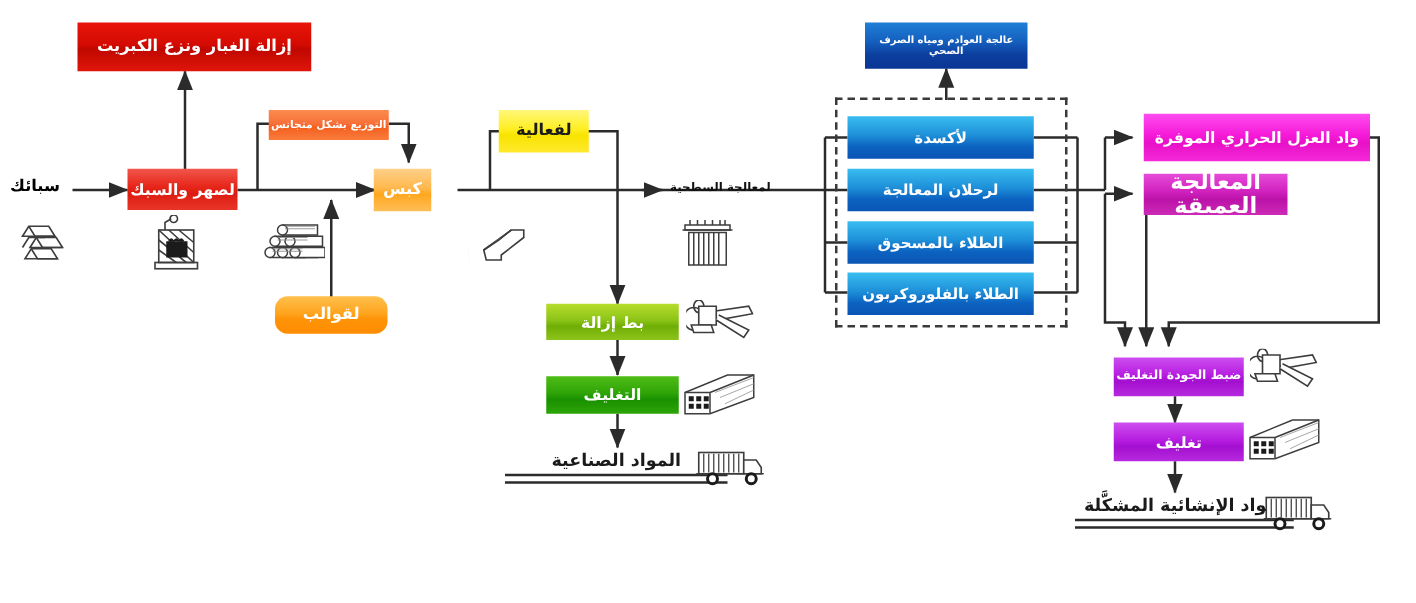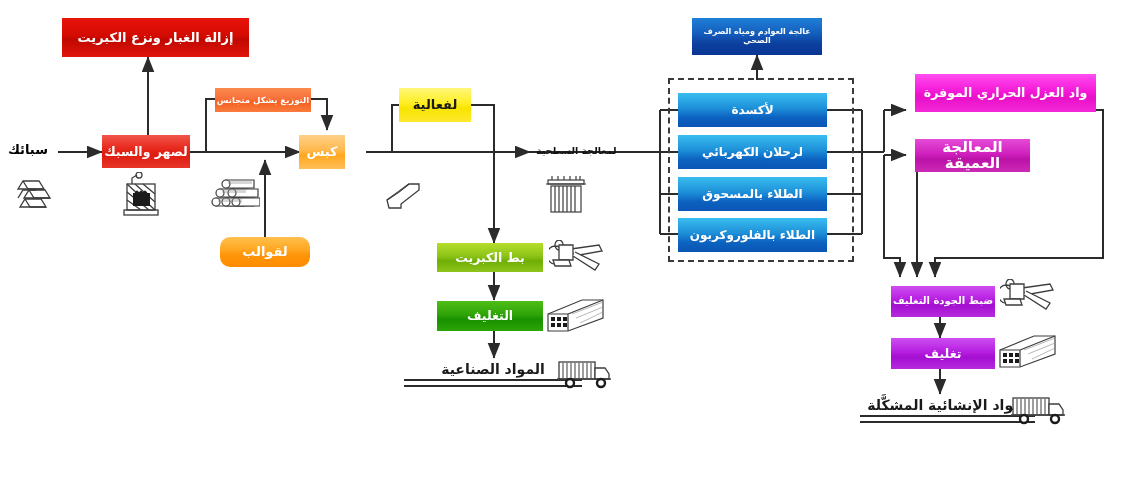--- a/index.html
+++ b/index.html
@@ -150,35 +150,35 @@
 
   <div class="node c-orange2" style="left:220px;top:237px;width:90px;height:30px;font-size:13px;">لقوالب</div>
 
   <div class="node c-yellow" style="left:399px;top:88px;width:72px;height:34px;font-size:13px;">لفعالية</div>
 
   <div class="smalllabel" style="left:536px;top:145px;font-size:9.5px;">لمعالجة السطحية</div>
 
   <div class="node c-navy" style="left:692px;top:18px;width:130px;height:37px;font-size:8px;">عالجة العوادم ومياه الصرف الصحي</div>
 
   <div class="node c-blue" style="left:678px;top:93px;width:149px;height:34px;font-size:12px;">لأكسدة</div>
-  <div class="node c-blue" style="left:678px;top:135px;width:149px;height:34px;font-size:12px;">لرحلان الكهربائي</div>
+  <div class="node c-blue" style="left:678px;top:135px;width:149px;height:34px;font-size:12px;">لرحلان المعالجة</div>
   <div class="node c-blue" style="left:678px;top:177px;width:149px;height:34px;font-size:12px;">الطلاء بالمسحوق</div>
   <div class="node c-blue" style="left:678px;top:218px;width:149px;height:34px;font-size:12px;">الطلاء بالفلوروكربون</div>
 
-  <div class="node c-green" style="left:437px;top:243px;width:106px;height:29px;font-size:12.5px;">بط الكبريت</div>
+  <div class="node c-green" style="left:437px;top:243px;width:106px;height:29px;font-size:12.5px;">بط إزالة</div>
   <div class="node c-green2" style="left:437px;top:301px;width:106px;height:30px;font-size:12.5px;">التغليف</div>
 
   <div class="terminator" style="left:404px;top:361px;width:178px;">
     <div class="t-text" style="font-size:14px;">المواد الصناعية</div>
     <div class="t-rule"></div>
     <div class="t-rule2"></div>
   </div>
 
-  <div class="node c-magenta" style="left:915px;top:74px;width:181px;height:38px;font-size:12.5px;">واد العزل الحراري الموفرة</div>
-  <div class="node c-magenta2" style="left:915px;top:139px;width:115px;height:33px;font-size:15px;">المعالجة العميقة</div>
+  <div class="node c-magenta" style="left:915px;top:91px;width:181px;height:38px;font-size:12.5px;">واد العزل الحراري الموفرة</div>
+  <div class="node c-magenta2" style="left:915px;top:139px;width:115px;height:33px;font-size:18px;">المعالجة العميقة</div>
 
   <div class="node c-purple" style="left:891px;top:286px;width:104px;height:31px;font-size:10px;">ضبط الجودة التغليف</div>
   <div class="node c-purple" style="left:891px;top:338px;width:104px;height:31px;font-size:12.5px;">تغليف</div>
 
   <div class="terminator" style="left:860px;top:397px;width:175px;">
     <div class="t-text" style="font-size:14px;">لمواد الإنشائية المشكَّلة</div>
     <div class="t-rule"></div>
     <div class="t-rule2"></div>
   </div>
 

